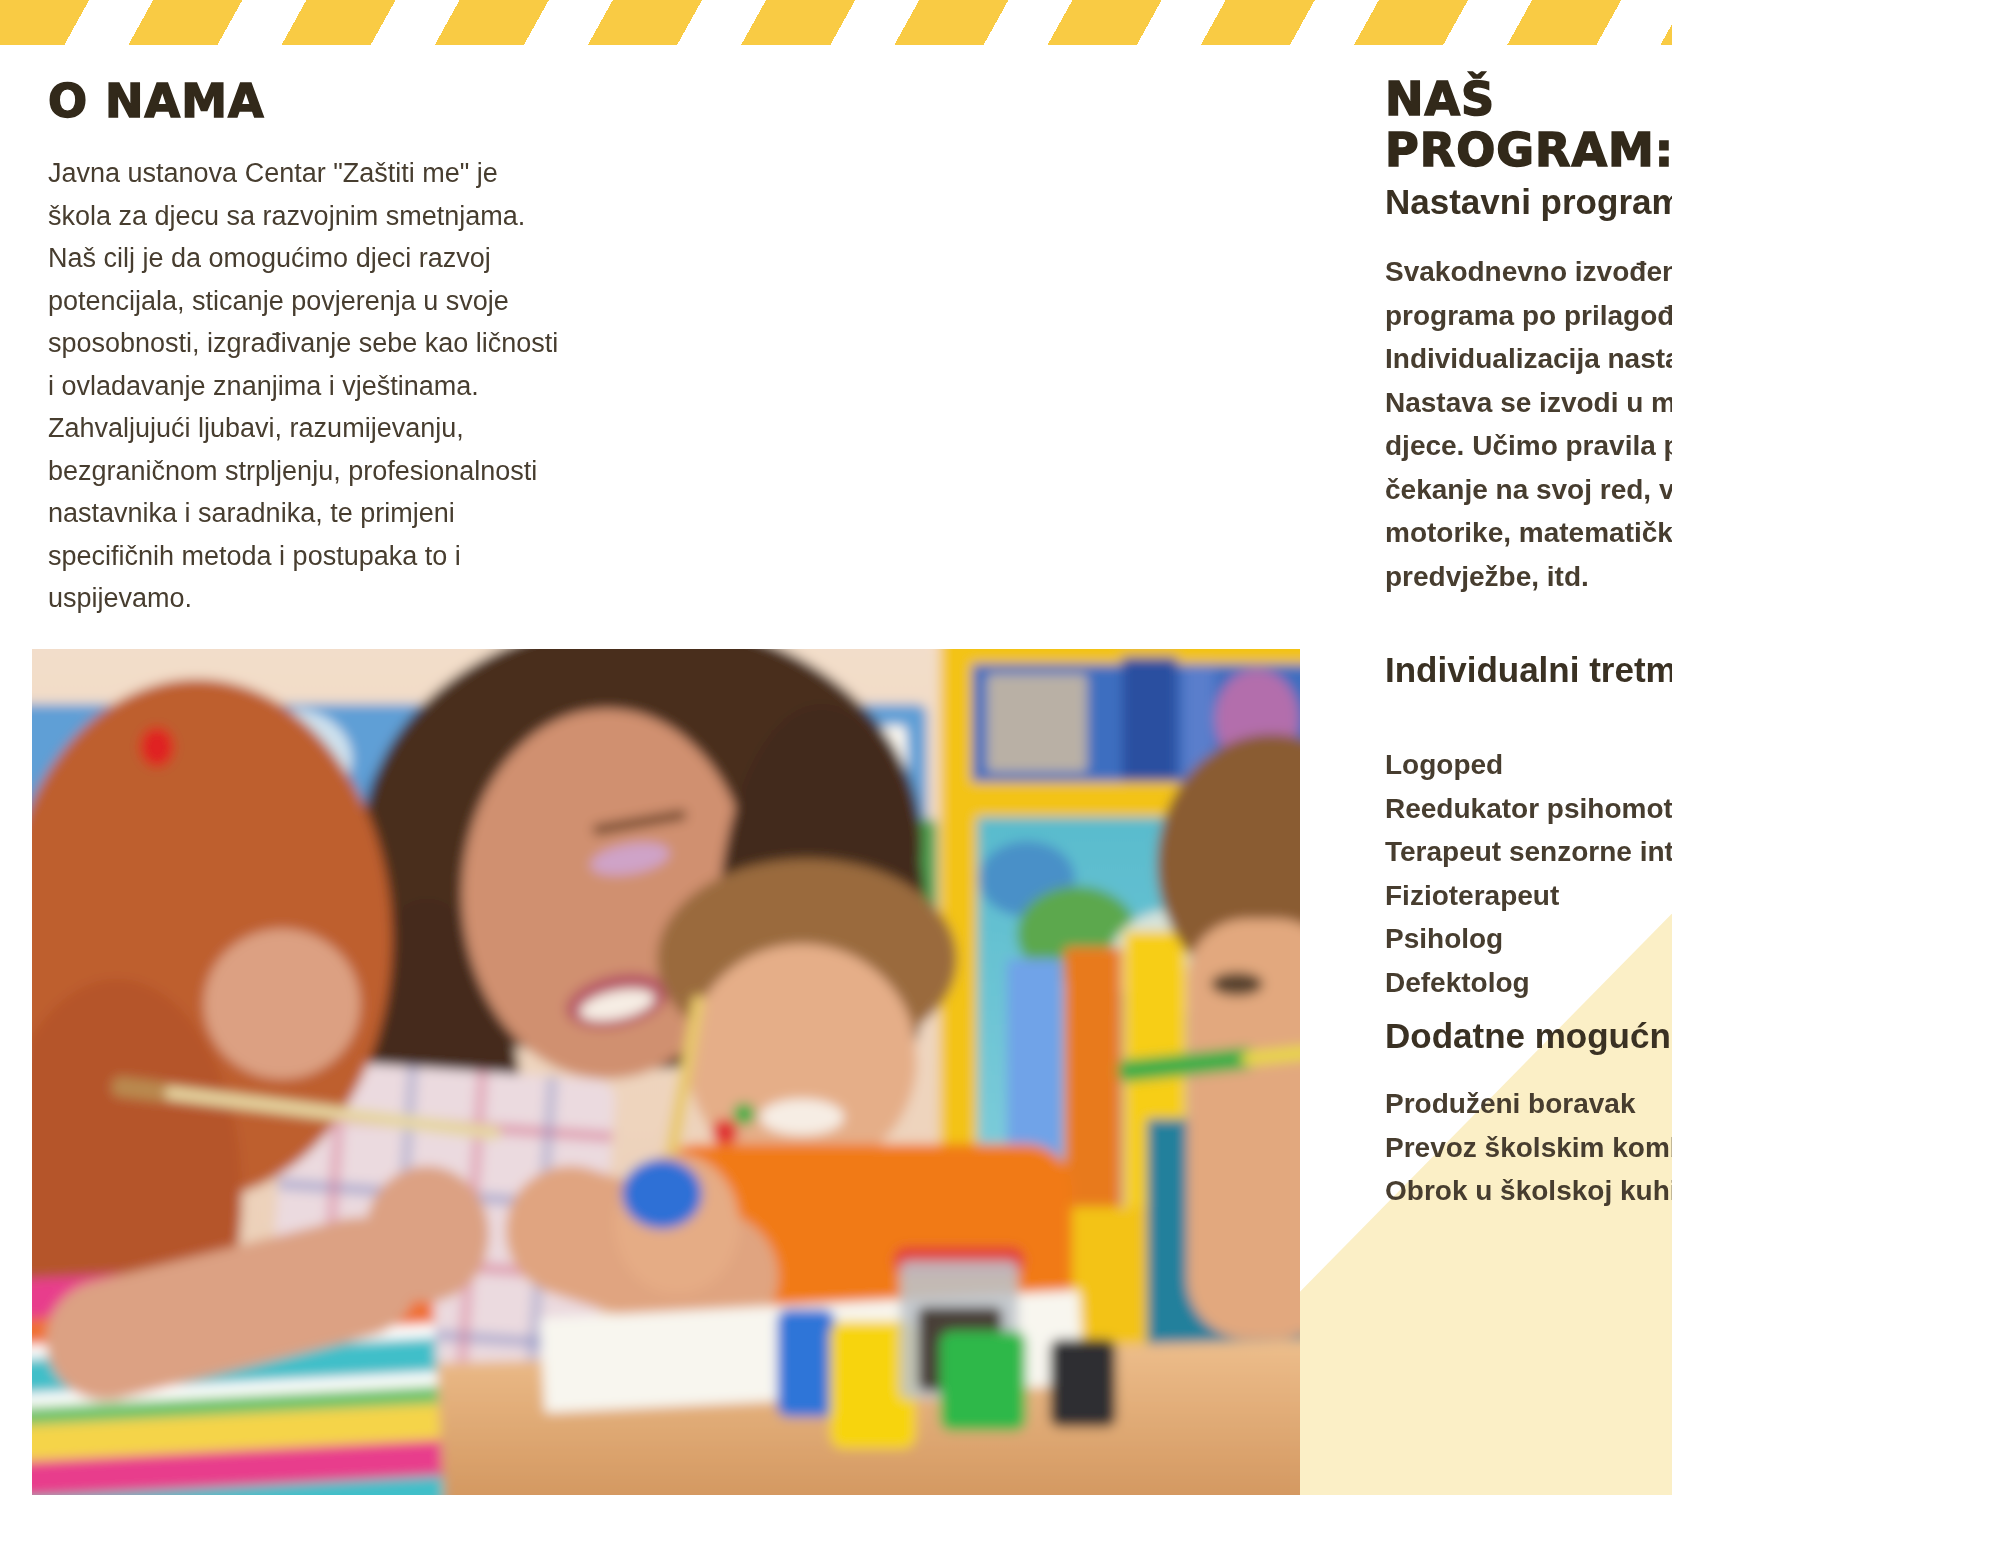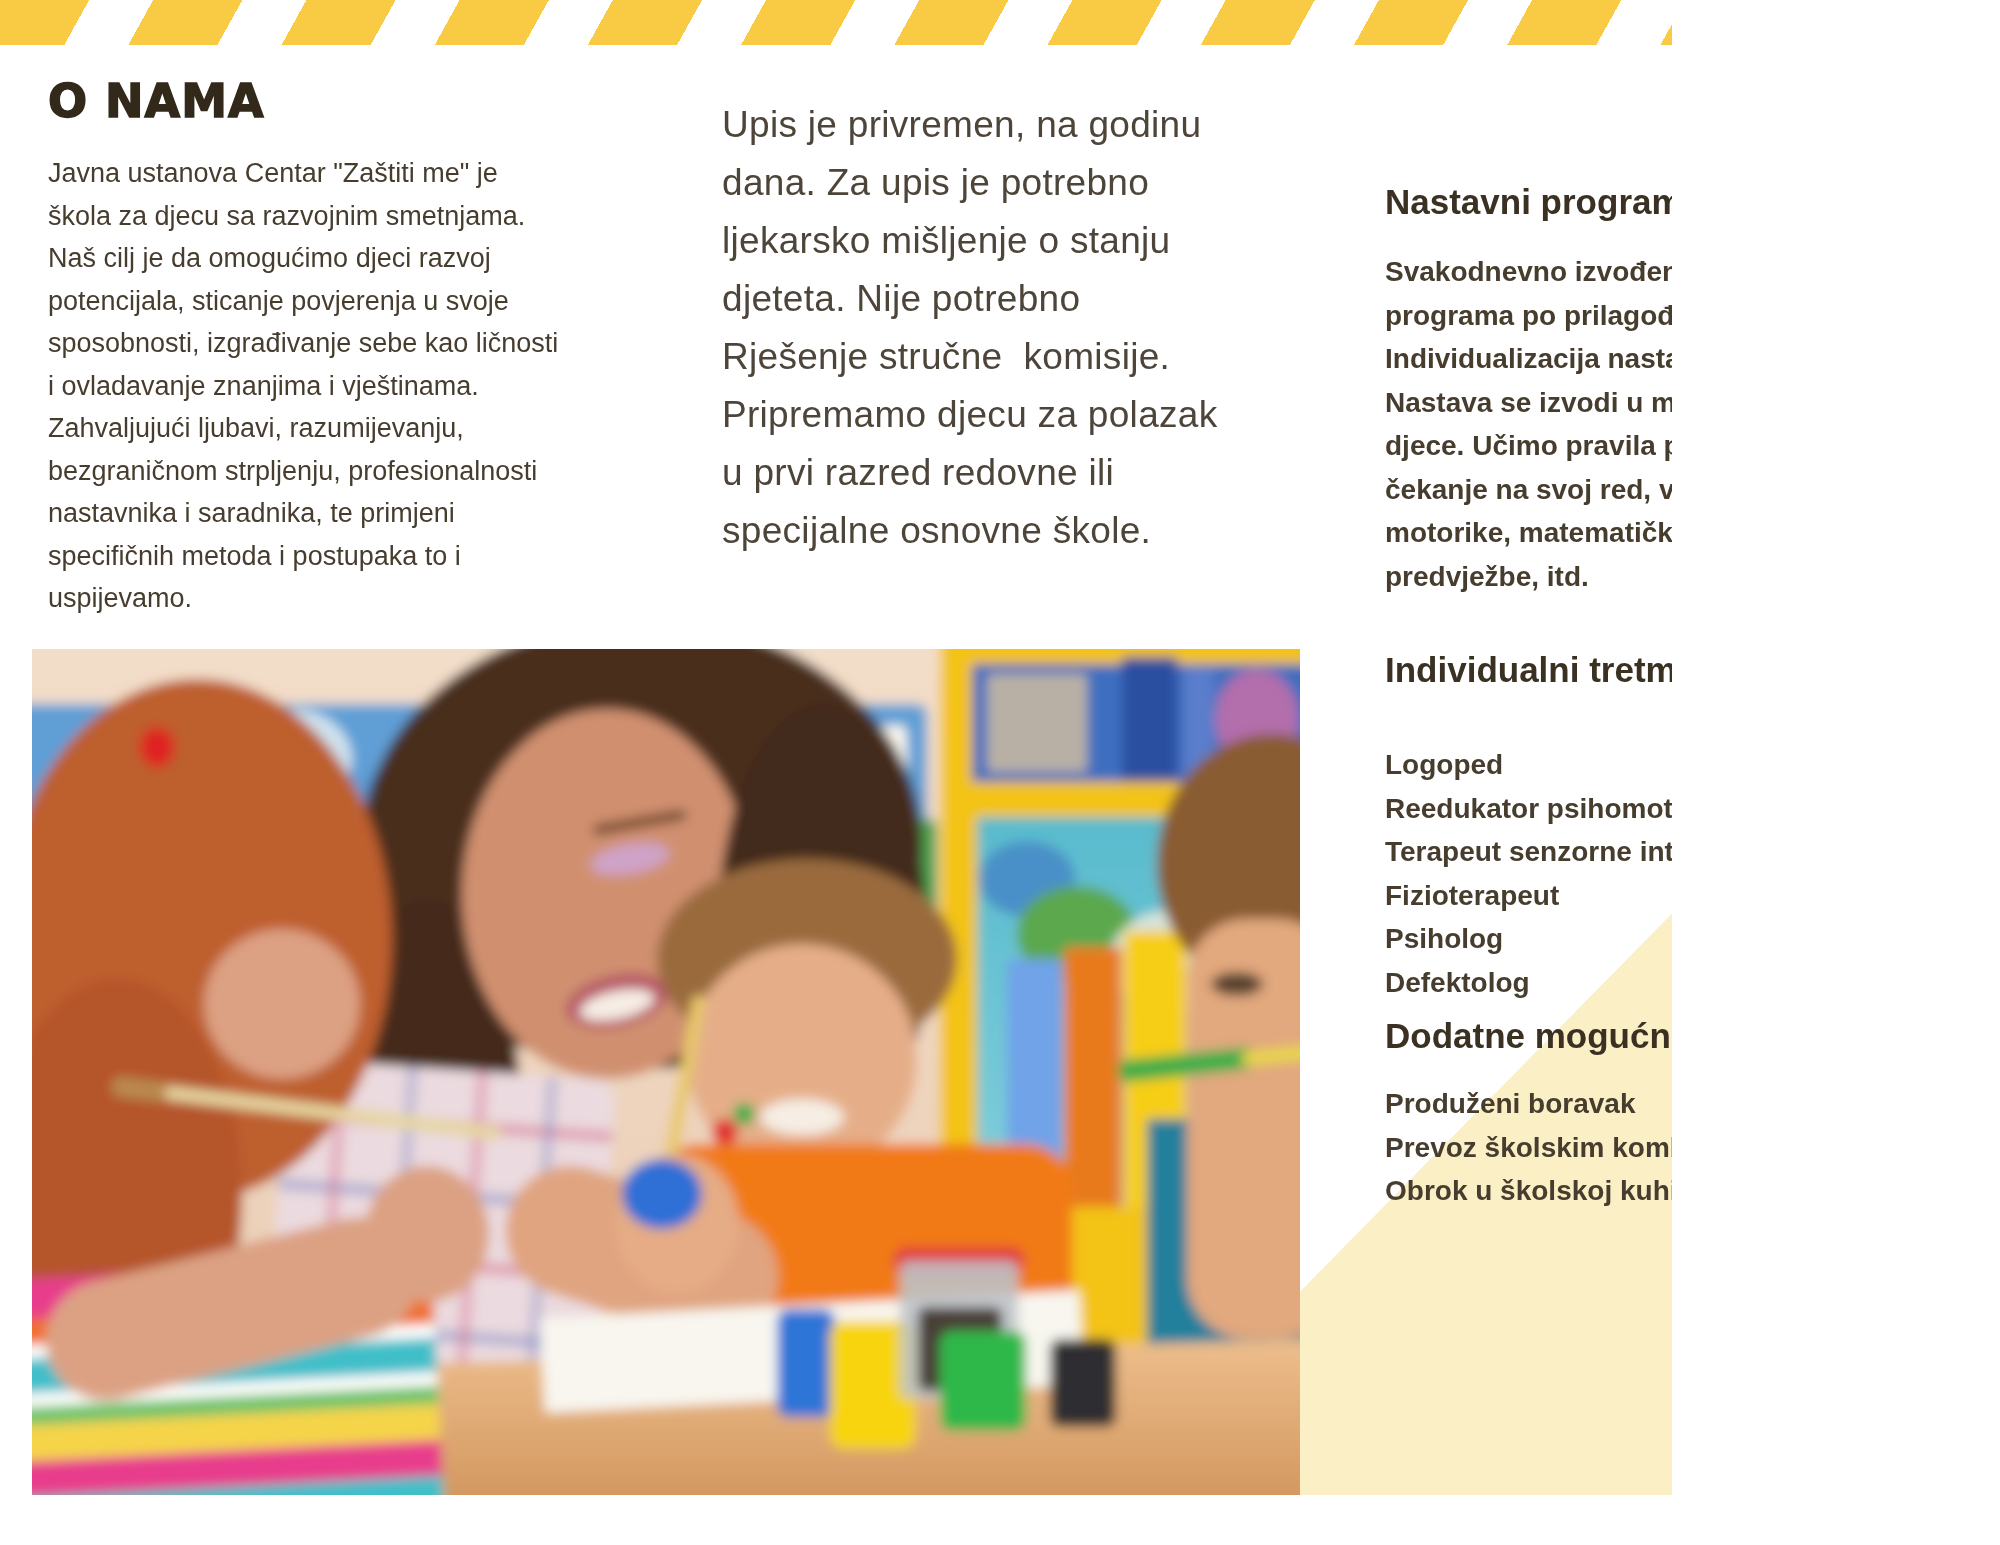--- a/index.html
+++ b/index.html
@@ -62,29 +62,22 @@
 Naš cilj je da omogućimo djeci razvoj
 potencijala, sticanje povjerenja u svoje
 sposobnosti, izgrađivanje sebe kao ličnosti
 i ovladavanje znanjima i vještinama.
 Zahvaljujući ljubavi, razumijevanju,
 bezgraničnom strpljenju, profesionalnosti
 nastavnika i saradnika, te primjeni
 specifičnih metoda i postupaka to i
 uspijevamo.</p>
 
-  <p class="enroll-body">Upis je privremen, na godinu
-dana. Za upis je potrebno
-ljekarsko mišljenje o stanju
-djeteta. Nije potrebno
-Rješenje stručne  komisije.
-Pripremamo djecu za polazak
-u prvi razred redovne ili
-specijalne osnovne škole.</p>
-
+
+  <h1 class="display-title program-title">NAŠ PROGRAM:</h1>
 
   <h2 class="sec-heading h-nastavni">Nastavni program</h2>
   <p class="sec-body b-nastavni">Svakodnevno izvođenje nastavnog
 programa po prilagođenom planu.
 Individualizacija nastave po mjeri djeteta.
 Nastava se izvodi u malim grupama 3-5
 djece. Učimo pravila ponašanja u školi,
 čekanje na svoj red, vježbe fine i krupne
 motorike, matematičke i jezičke
 predvježbe, itd.</p>

